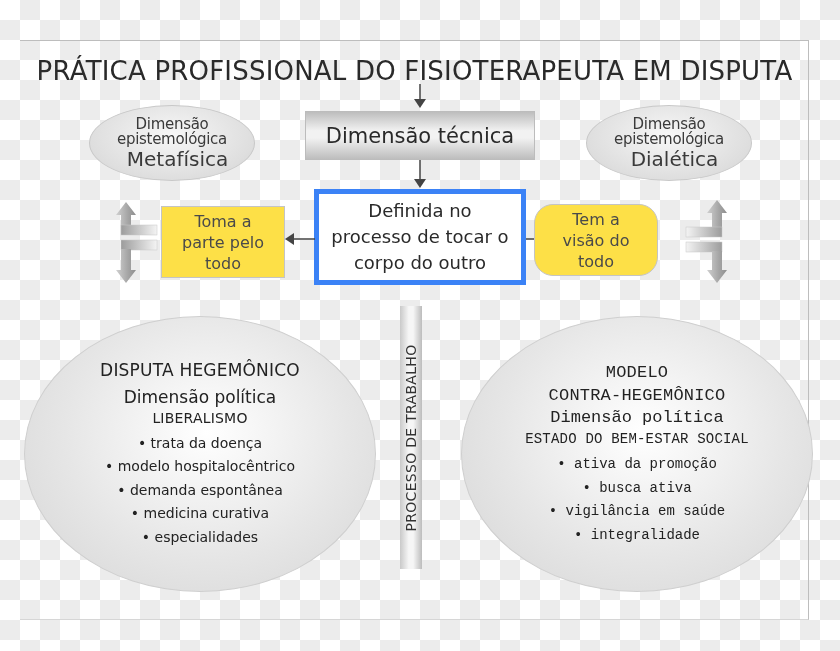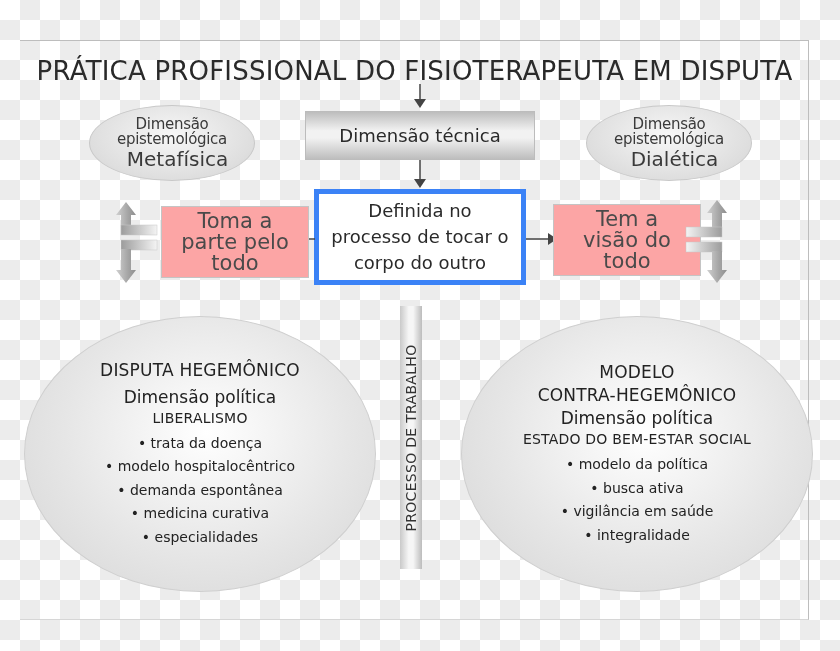--- a/index.html
+++ b/index.html
@@ -23,32 +23,32 @@
     border:1px solid #c8c8c8;box-sizing:border-box;
     text-align:center;color:#3a3a3a;
     display:flex;flex-direction:column;justify-content:center;align-items:center;line-height:1;
   }
   .ellipse-small .l1,.ellipse-small .l2{font-size:15px;letter-spacing:-0.3px;}
   .ellipse-small .l3{font-size:20px;margin-top:2px;margin-left:11px;}
   .tech-box{
     left:305px;top:111px;width:230px;height:49px;box-sizing:border-box;
     border:1px solid #bcbcbc;
     background:linear-gradient(to bottom,#bdbdbd 0%,#f2f2f2 40%,#f2f2f2 55%,#bdbdbd 100%);
-    display:flex;align-items:center;justify-content:center;font-size:18px;color:#2a2a2a;
+    display:flex;align-items:center;justify-content:center;font-size:21px;color:#2a2a2a;
   }
   .def-box{
     left:314px;top:189px;width:212px;height:96px;box-sizing:border-box;
     border:5px solid #3b82f6;background:#fff;
     display:flex;align-items:center;justify-content:center;text-align:center;
     font-size:18px;line-height:26px;color:#2a2a2a;
   }
   .side-box{
-    width:148px;height:72px;box-sizing:border-box;border:1px solid #c4c4c4;background:#fca5a5;
+    width:124px;height:72px;box-sizing:border-box;border:1px solid #c4c4c4;background:#fde047;
     display:flex;align-items:center;justify-content:center;text-align:center;
-    font-size:21px;line-height:21px;color:#4a4a4a;
+    font-size:16px;line-height:21px;color:#4a4a4a;
   }
   .vbar{
     left:400px;top:306px;width:22px;height:263px;box-sizing:border-box;
     background:linear-gradient(to right,#c9c9c9 0%,#f6f6f6 40%,#f6f6f6 60%,#bcbcbc 100%);
   }
   .vbar-text{
     position:absolute;left:50%;top:50%;transform:translate(-50%,-50%) rotate(-90deg);
     white-space:nowrap;font-size:14px;color:#333;letter-spacing:0.3px;
   }
   .big-ellipse{
@@ -117,21 +117,21 @@
 </svg>
 
 <div class="abs side-box" style="left:161px;top:206px;">
   <div>
     <div>Toma a</div>
     <div>parte pelo</div>
     <div>todo</div>
   </div>
 </div>
 
-<div class="abs side-box" style="left:553px;top:204px;">
+<div class="abs side-box" style="left:534px;top:204px;border-radius:19px;">
   <div>
     <div>Tem a</div>
     <div>visão do</div>
     <div>todo</div>
   </div>
 </div>
 
 <svg class="abs" style="left:114px;top:201px;" width="44" height="84">
   <defs>
     <linearGradient id="gl" x1="0" y1="0" x2="1" y2="0">
@@ -178,24 +178,24 @@
     <li>demanda espontânea</li>
     <li>medicina curativa</li>
     <li>especialidades</li>
   </ul>
 </div>
 
 <div class="abs vbar">
   <div class="vbar-text">PROCESSO DE TRABALHO</div>
 </div>
 
-<div class="abs big-ellipse" style="left:461px;top:316px;">
+<div class="abs big-ellipse" style="left:461px;top:316px;font-family:Liberation Mono, monospace;">
   <div class="heading">MODELO</div>
   <div class="heading">CONTRA-HEGEMÔNICO</div>
   <div class="sub" style="margin-top:0;">Dimensão política</div>
   <div class="sub2">ESTADO DO BEM-ESTAR SOCIAL</div>
   <ul>
-    <li>modelo da política</li>
+    <li>ativa da promoção</li>
     <li>busca ativa</li>
     <li>vigilância em saúde</li>
     <li>integralidade</li>
   </ul>
 </div>
 
 </body></html>

